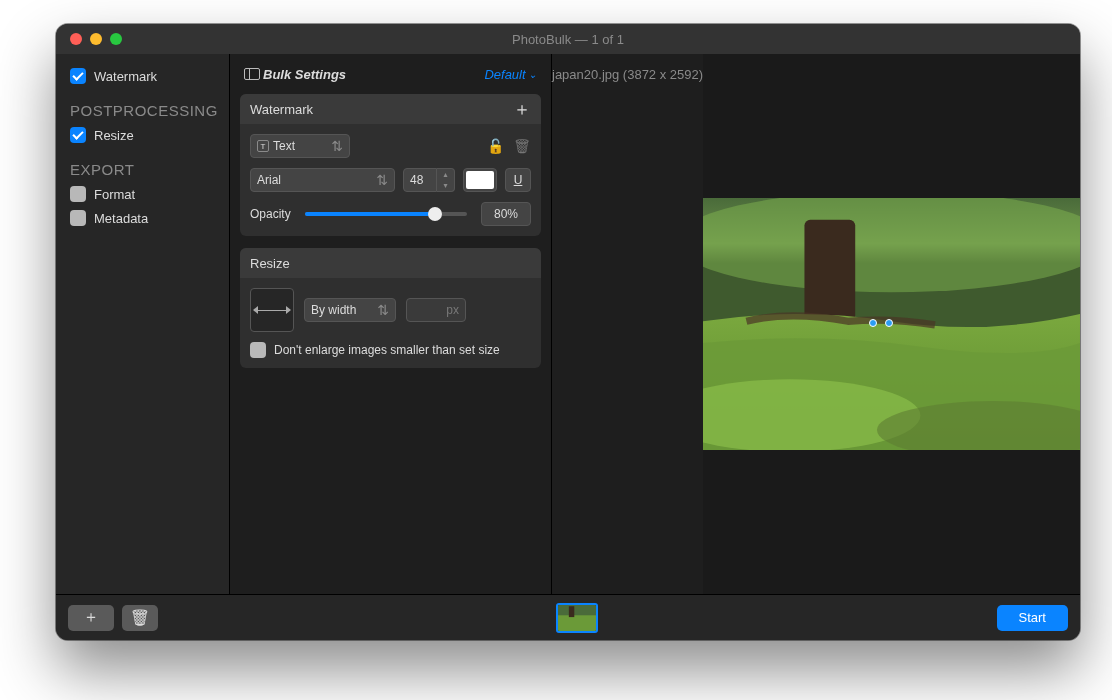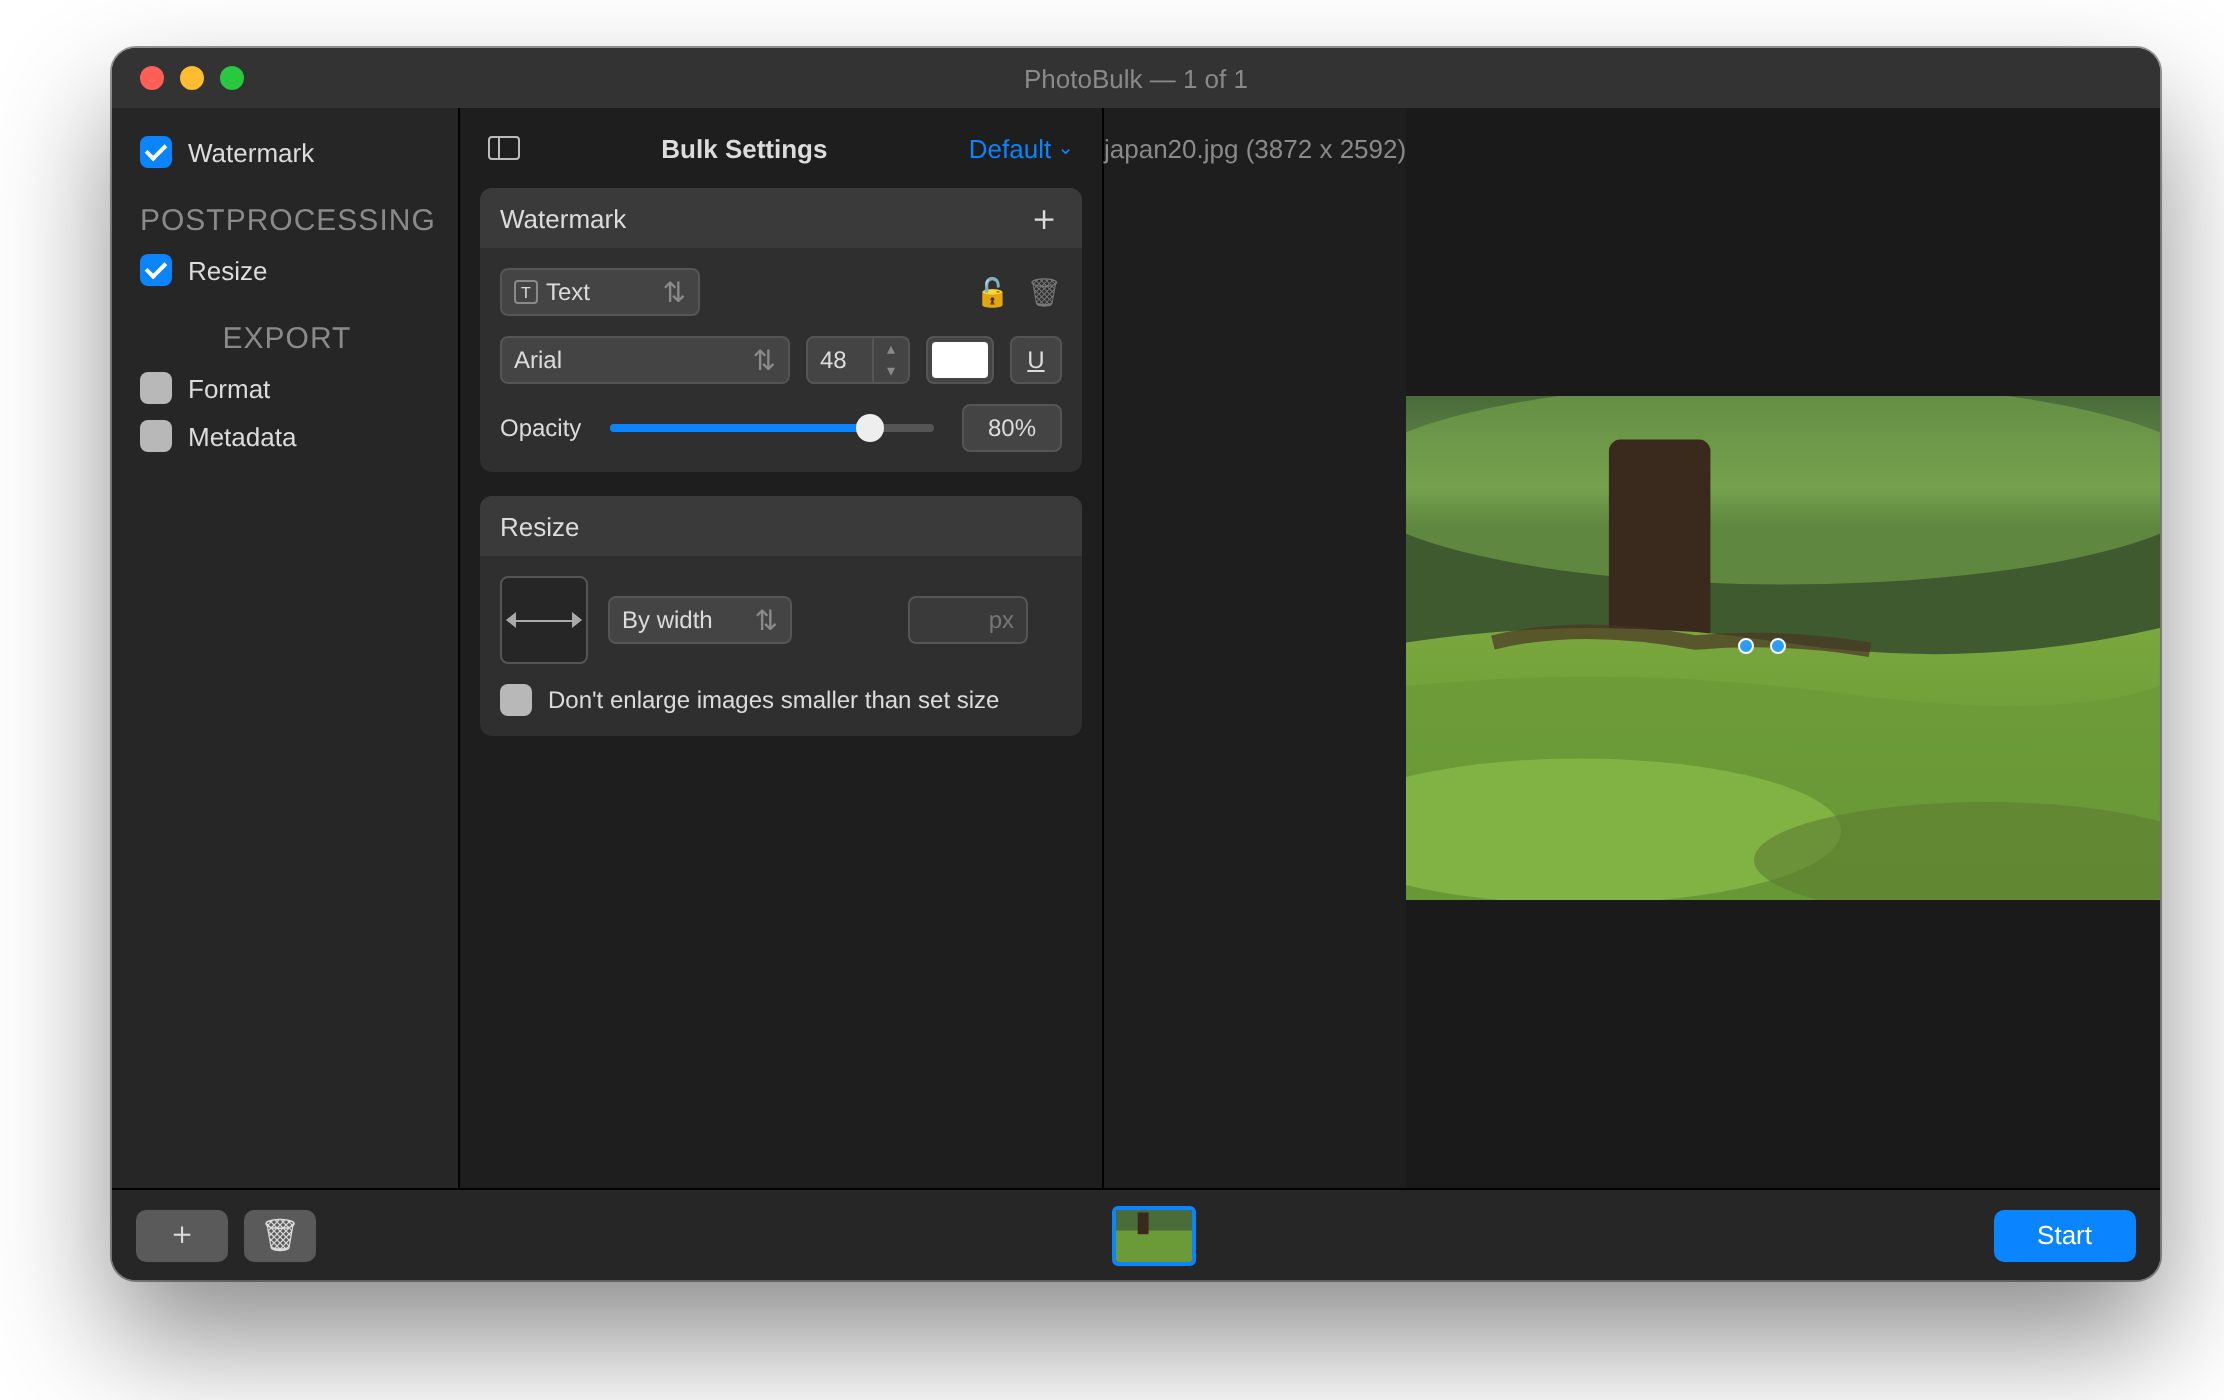--- a/index.html
+++ b/index.html
@@ -29,31 +29,31 @@
   }
   
   .titlebar{height:30px;background:var(--bg-titlebar);display:flex;align-items:center;position:relative;}
   .traffic{display:flex;gap:8px;padding-left:14px;}
   .dot{width:12px;height:12px;border-radius:50%;}
   .dot.red{background:#ff5f57;}
   .dot.yellow{background:#febc2e;}
   .dot.green{background:#28c840;}
   .title{position:absolute;left:0;right:0;text-align:center;color:var(--text-dim);font-size:13px;pointer-events:none;}
   
-  .main{flex:1;display:flex;min-height:0;text-align:center;}
+  .main{flex:1;display:flex;min-height:0;}
   
   .sidebar{width:174px;background:var(--bg-sidebar);padding:10px 12px;border-right:1px solid var(--divider);}
   .side-header{color:var(--text-dim);font-size:15px;letter-spacing:0.5px;margin:14px 0 4px 2px;}
   .side-item{display:flex;align-items:center;gap:8px;padding:4px 2px;color:var(--text);font-size:13px;}
   .chk{width:16px;height:16px;border-radius:4px;background:#b8b8b8;position:relative;flex-shrink:0;}
   .chk.on{background:var(--accent);}
   .chk.on::after{content:"";position:absolute;left:3px;top:4px;width:8px;height:4px;border:2px solid #fff;border-top:none;border-right:none;transform:rotate(-45deg);}
   
   .settings{width:322px;background:var(--bg-window);border-right:1px solid var(--divider);display:flex;flex-direction:column;}
-  .settings-header{height:40px;display:flex;align-items:center;padding:0 14px;gap:16px;}
+  .settings-header{height:40px;display:flex;align-items:center;padding:0 14px;gap:3px;font-style:italic;}
   .panel-icon svg{display:block;}
   .settings-title{color:var(--text);font-size:13px;font-weight:600;flex:1;}
   .preset{color:var(--accent);font-size:13px;display:flex;align-items:center;gap:3px;}
   .preset .chev{font-size:10px;}
   .settings-body{padding:0 10px 10px 10px;overflow:auto;}
   .panel{background:var(--bg-panel);border-radius:6px;margin-bottom:12px;overflow:hidden;}
   .panel-head{background:var(--bg-panel-header);height:30px;display:flex;align-items:center;padding:0 10px;color:var(--text);font-size:13px;}
   .panel-head .spacer{flex:1;}
   .plus-btn{color:var(--text);font-size:18px;line-height:1;cursor:pointer;}
   .panel-body{padding:10px;display:flex;flex-direction:column;gap:10px;}
@@ -82,21 +82,21 @@
   .slider-thumb{position:absolute;top:50%;width:14px;height:14px;background:#eee;border-radius:50%;transform:translate(-50%,-50%);}
   .optval{width:50px;justify-content:center;}
   
   .resize-row{display:flex;align-items:center;gap:10px;}
   .dim-box{width:44px;height:44px;border:1px solid #555;border-radius:4px;background:#262626;position:relative;}
   .dim-box::before{content:"";position:absolute;left:4px;right:4px;top:50%;height:1px;background:#aaa;}
   .dim-box .ah{position:absolute;top:50%;transform:translateY(-50%);width:0;height:0;border-top:4px solid transparent;border-bottom:4px solid transparent;}
   .dim-box .ah.l{left:2px;border-right:5px solid #aaa;}
   .dim-box .ah.r{right:2px;border-left:5px solid #aaa;}
   .resize-mode{width:92px;}
-  .pxbox{background:var(--bg-input-dark);border:1px solid #555;border-radius:4px;height:24px;width:60px;display:flex;align-items:center;justify-content:flex-end;padding:0 6px;color:#777;font-size:12px;margin-left:48px;}
+  .pxbox{background:var(--bg-input-dark);border:1px solid #555;border-radius:4px;height:24px;width:60px;display:flex;align-items:center;justify-content:flex-end;padding:0 6px;color:#777;font-size:12px;}
   .note-row{display:flex;align-items:center;gap:8px;color:var(--text);font-size:12px;}
   
   .preview{flex:1;display:flex;flex-direction:row;background:var(--bg-window);}
   .prev-header{height:40px;display:flex;align-items:center;justify-content:center;color:var(--text-dim);font-size:13px;}
   .prev-canvas{flex:1;display:flex;align-items:center;justify-content:center;background:#1a1a1a;}
   .photo{width:100%;max-width:520px;aspect-ratio:3872/2592;position:relative;overflow:hidden;}
   .photo svg{width:100%;height:100%;display:block;}
   .text-handles{position:absolute;left:44%;top:48%;display:flex;gap:8px;}
   .handle{width:8px;height:8px;background:#2a9df4;border:1px solid #fff;border-radius:50%;}
   

